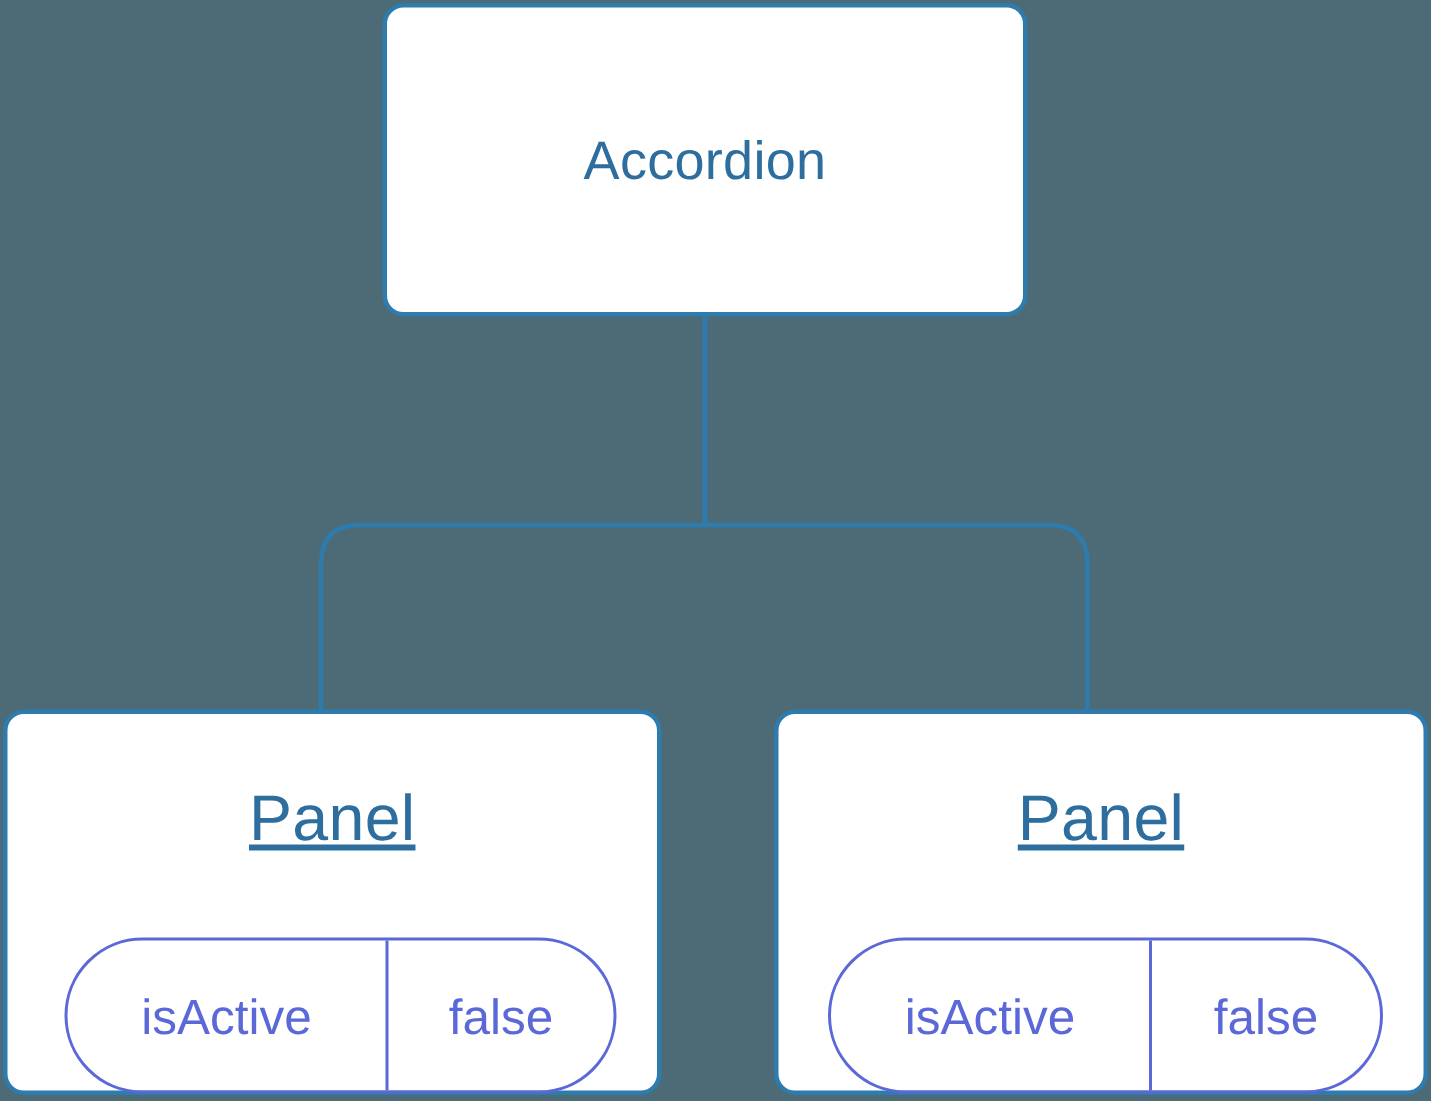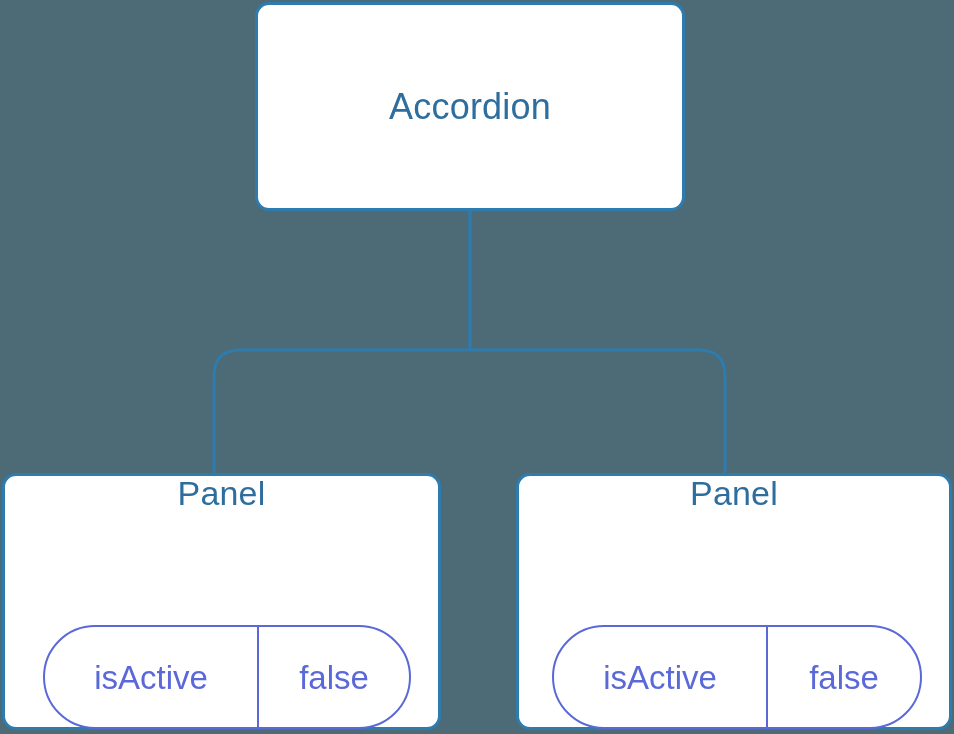--- a/index.html
+++ b/index.html
@@ -58,21 +58,23 @@
   }
   .node-title {
     color: #2d6e9e;
     font-size: 36px;
     line-height: 1;
     letter-spacing: 0.2px;
     white-space: nowrap;
   }
   .node-panel-left .node-title,
   .node-panel-right .node-title {
-    font-size: 34px;
+    margin-top: 49px;
+    font-size: 43px;
+    text-decoration: underline;
   }
   .pill {
     position: absolute;
     top: 116px;
     height: 104px;
     border: 2px solid #5b68d8;
     border-radius: 52px;
     box-sizing: border-box;
     display: flex;
     align-items: stretch;

